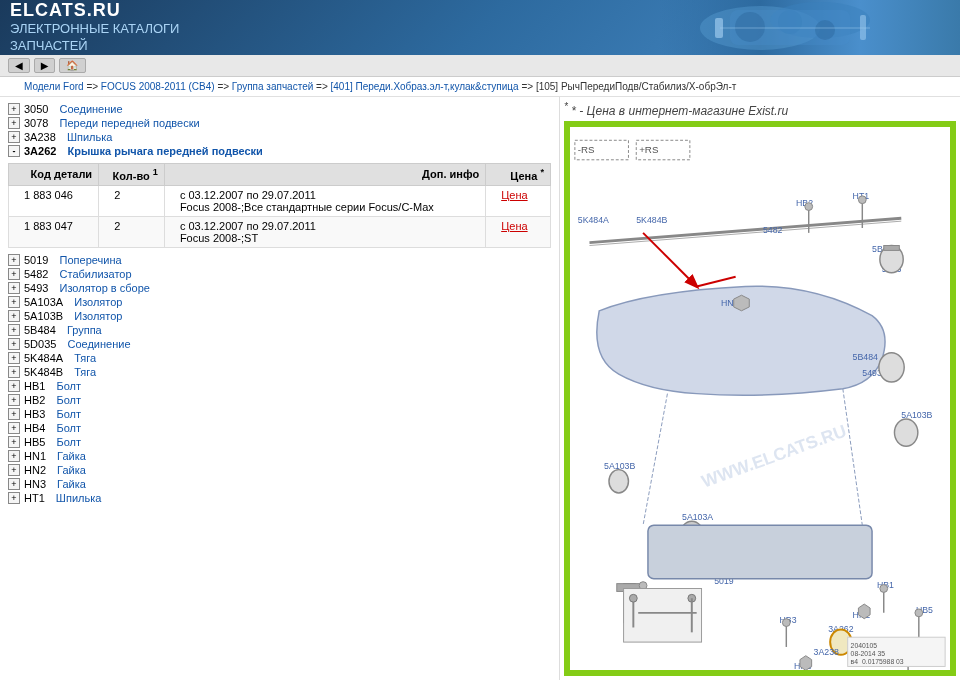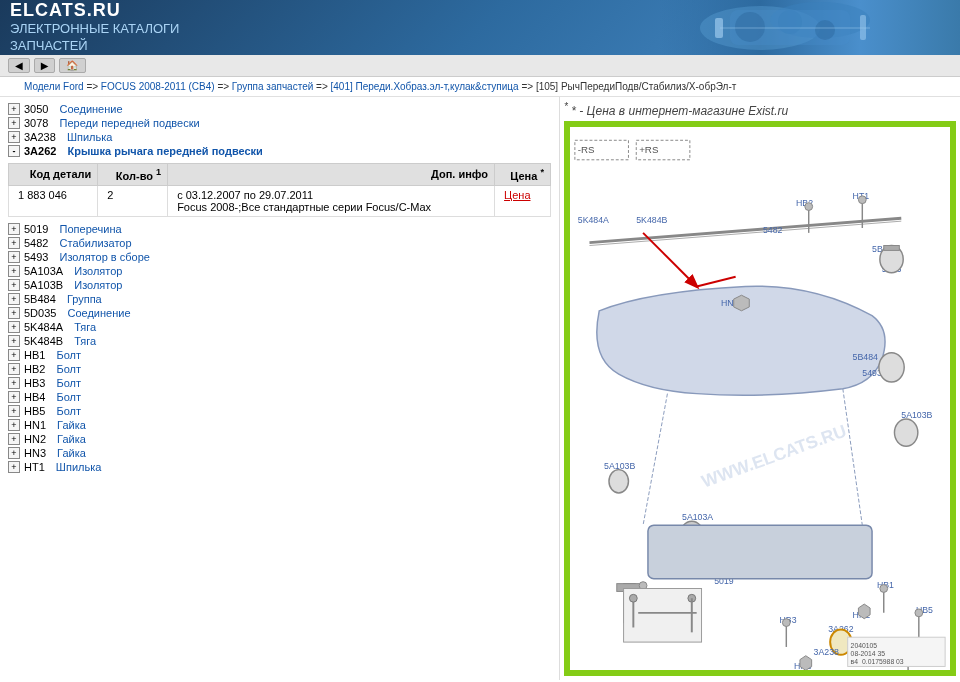--- a/index.html
+++ b/index.html
@@ -120,21 +120,21 @@
     }
     .parts-table th {
       background: #e0e0e0;
       border: 1px solid #ccc;
       padding: 3px 6px;
       text-align: right;
       font-weight: bold;
     }
     .parts-table td {
       border: 1px solid #ddd;
-      padding: 3px 9px;
+      padding: 3px 15px;
       vertical-align: top;
     }
     .parts-table tr:nth-child(even) td { background: #f9f9f9; }
     .price-link { color: #cc0000; text-decoration: underline; cursor: pointer; }
 
     
     #right-panel {
       flex: 1;
       padding: 4px;
       display: flex;
@@ -243,20 +243,30 @@
       <tr>
       <td>1 883 046</td>
       <td>2</td>
       <td>
         с 03.12.2007 по 29.07.2011<br>Focus 2008-;Все стандартные серии Focus/C-Max
       </td>
       <td>
         <a href="#" class="price-link">Цена</a>
       </td>
     </tr>
+          <tr>
+      <td>1 883 047</td>
+      <td>2</td>
+      <td>
+        с 03.12.2007 по 29.07.2011<br>Focus 2008-;ST
+      </td>
+      <td>
+        <a href="#" class="price-link">Цена</a>
+      </td>
+    </tr>
         </tbody>
     </table>
 
     <div id="other-groups">
         <div class="part-group">
       <span class="expand-icon">+</span>
       <span>5019</span>&nbsp;
       <a href="#">Поперечина</a>
     </div>
         <div class="part-group">

